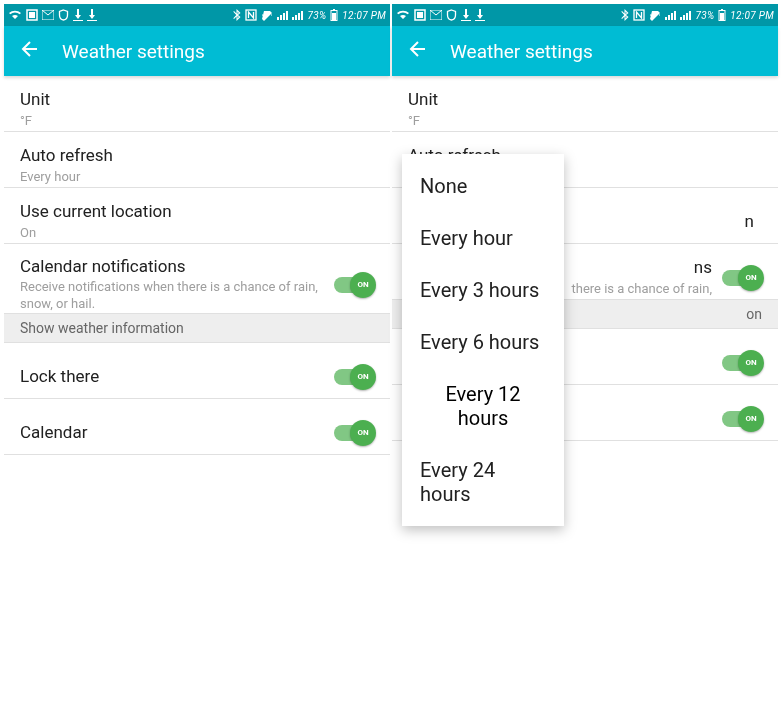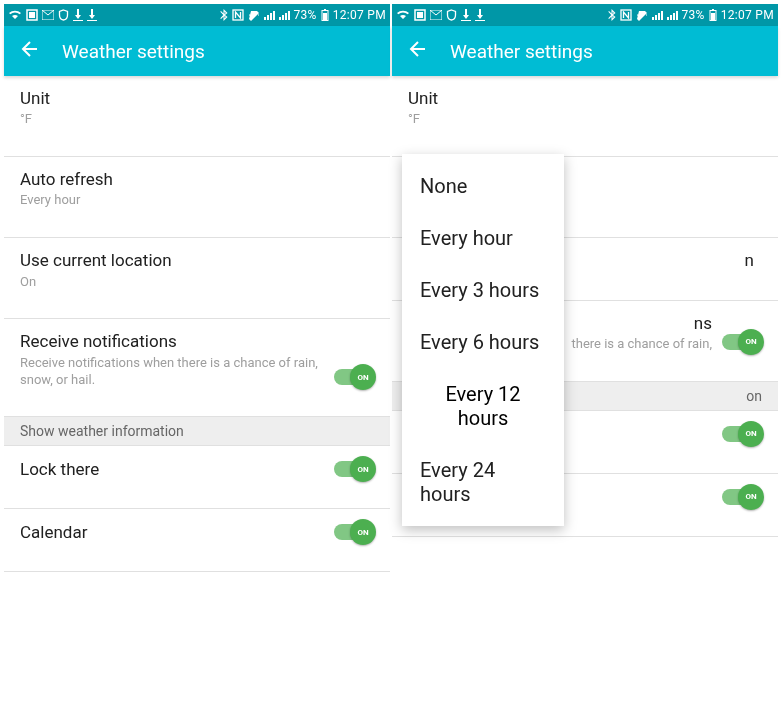--- a/index.html
+++ b/index.html
@@ -37,21 +37,21 @@
     padding: 0 4px;
     box-sizing: border-box;
   }
   .status-left, .status-right {
     display: flex;
     align-items: center;
     gap: 4px;
   }
   .status-spacer { flex: 1; }
   .status-bar svg { display: block; }
-  .stat-text { font-size: 12px; letter-spacing: .3px; }
+  .stat-text { font-size: 10px; letter-spacing: .3px; font-style: italic; }
 
   
   .app-bar {
     height: 50px;
     background: #00bcd4;
     color: #fff;
     display: flex;
     align-items: center;
     padding: 0 14px;
     gap: 24px;
@@ -59,24 +59,24 @@
     box-shadow: 0 2px 3px rgba(0,0,0,.15);
   }
   .app-title {
     font-size: 19px;
     font-weight: 400;
   }
 
   
   .list { position: relative; }
   .item {
-    padding: 12px 16px 28px 16px;
+    padding: 12px 16px 0 16px;
     border-bottom: 1px solid #e0e0e0;
     display: flex;
-    align-items: flex-end;
+    align-items: center;
     justify-content: space-between;
     box-sizing: border-box;
     min-height: 56px;
   }
   .item-text { flex: 1; padding-right: 8px; }
   .item-title {
     font-size: 17px;
     color: #212121;
     line-height: 1.25;
   }
@@ -255,21 +255,21 @@
 
       <div class="item">
         <div class="item-text">
           <div class="item-title">Use current location</div>
           <div class="item-sub">On</div>
         </div>
       </div>
 
       <div class="item">
         <div class="item-text">
-          <div class="item-title">Receive notifications</div>
+          <div class="item-title">Calendar notifications</div>
           <div class="item-sub">Receive notifications when there is a chance of rain, snow, or hail.</div>
         </div>
         <div class="toggle">
           <div class="toggle-track"></div>
           <div class="toggle-knob">ON</div>
         </div>
       </div>
 
       <div class="section-header">Show weather information</div>
 

